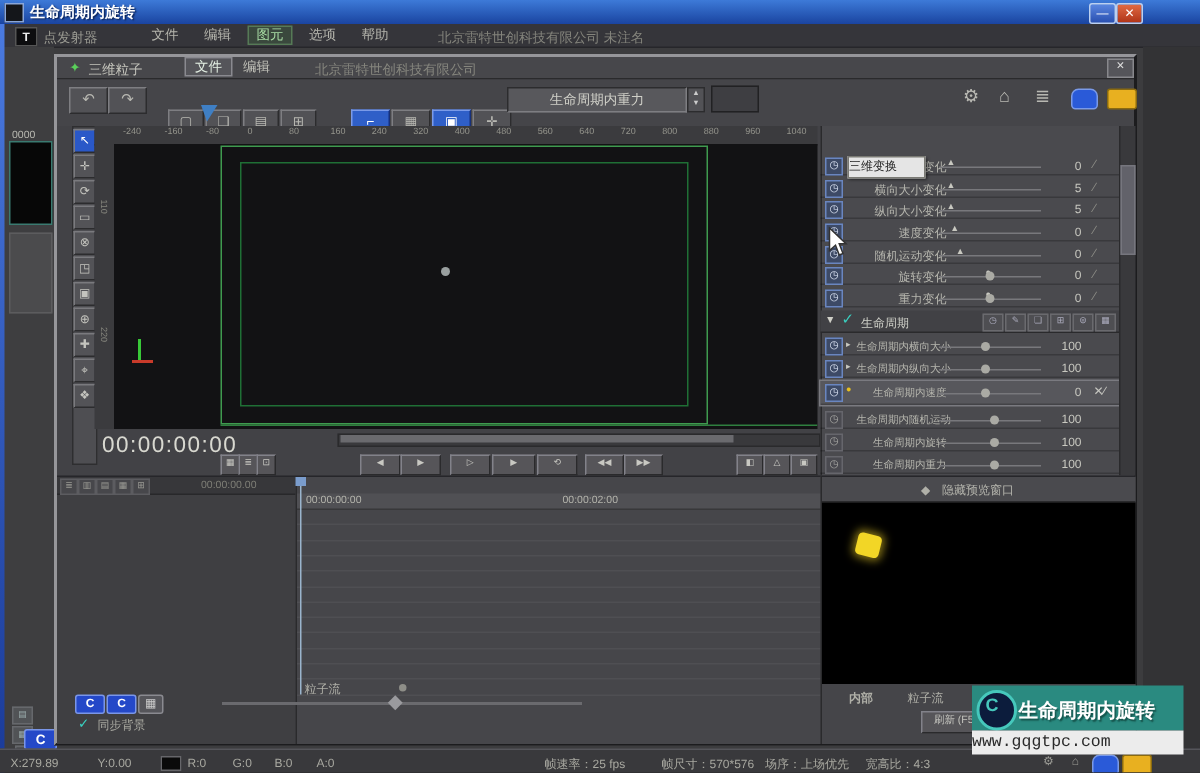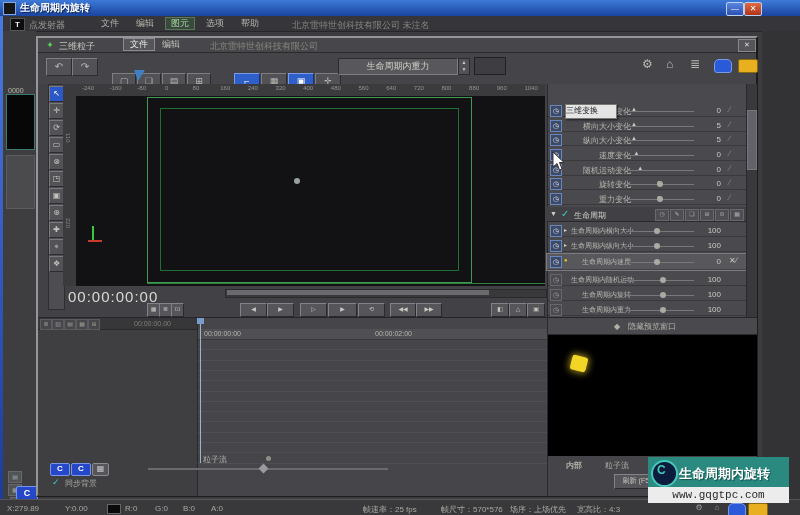--- a/index.html
+++ b/index.html
@@ -129,21 +129,21 @@
   .statusbar{left:0;top:499px;width:800px;height:16px;background:#39393c;border-top:1px solid #55555a;font-size:8px;color:#a8a8a0;}
   .sbitem{top:4px;}
   .sbswatch{left:107px;top:4px;width:12px;height:8px;background:#0a0a0a;border:1px solid #66666a;}
   .sbico{top:2px;width:14px;height:11px;font-size:8px;color:#9a9a94;text-align:center;line-height:11px;}
   
   .wmteal{left:648px;top:457px;width:141px;height:30px;background:#2a8a80;z-index:60;}
   .wmlogo{left:3px;top:3px;width:23px;height:23px;border-radius:50%;background:#0c1c3c;border:2px solid #46c8bc;}
   .wmlogoc{left:9px;top:6px;font-size:12px;font-weight:bold;color:#46c8bc;}
   .wmname{left:31px;top:8px;font-size:13px;font-weight:bold;color:#fff;text-shadow:1px 1px 1px #145048;}
   .wmwhite{left:648px;top:487px;width:141px;height:16px;background:#ececec;z-index:60;}
-  .wmurl{width:141px;top:2px;text-align:center;font-size:11px;color:#2a2a2a;font-family:"Liberation Mono","DejaVu Sans Mono",monospace;}
+  .wmurl{width:141px;top:2px;font-size:11px;color:#2a2a2a;font-family:"Liberation Mono","DejaVu Sans Mono",monospace;}
   .cursor{z-index:80;}
 </style>
 </head>
 <body>
 
 <div id="root">
 
   <div class="abs titlebar">
     <div class="abs appico"></div>
     <div class="abs title txt">生命周期内旋转</div>

